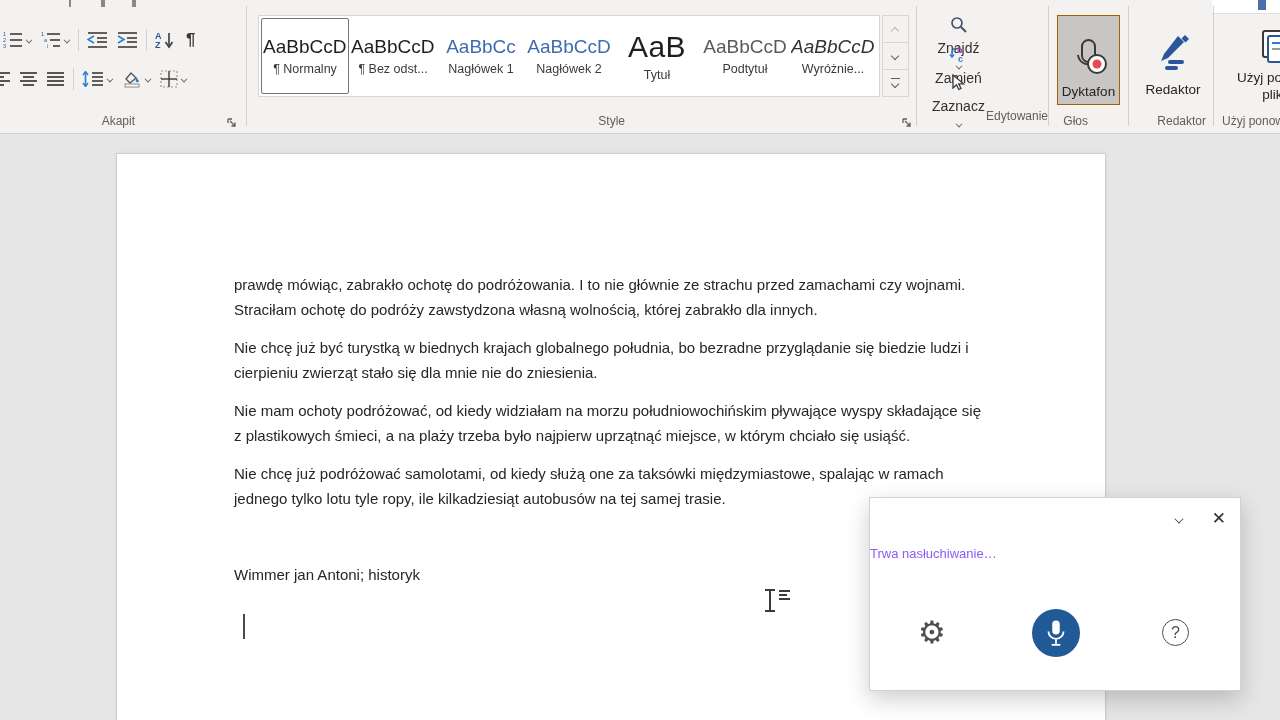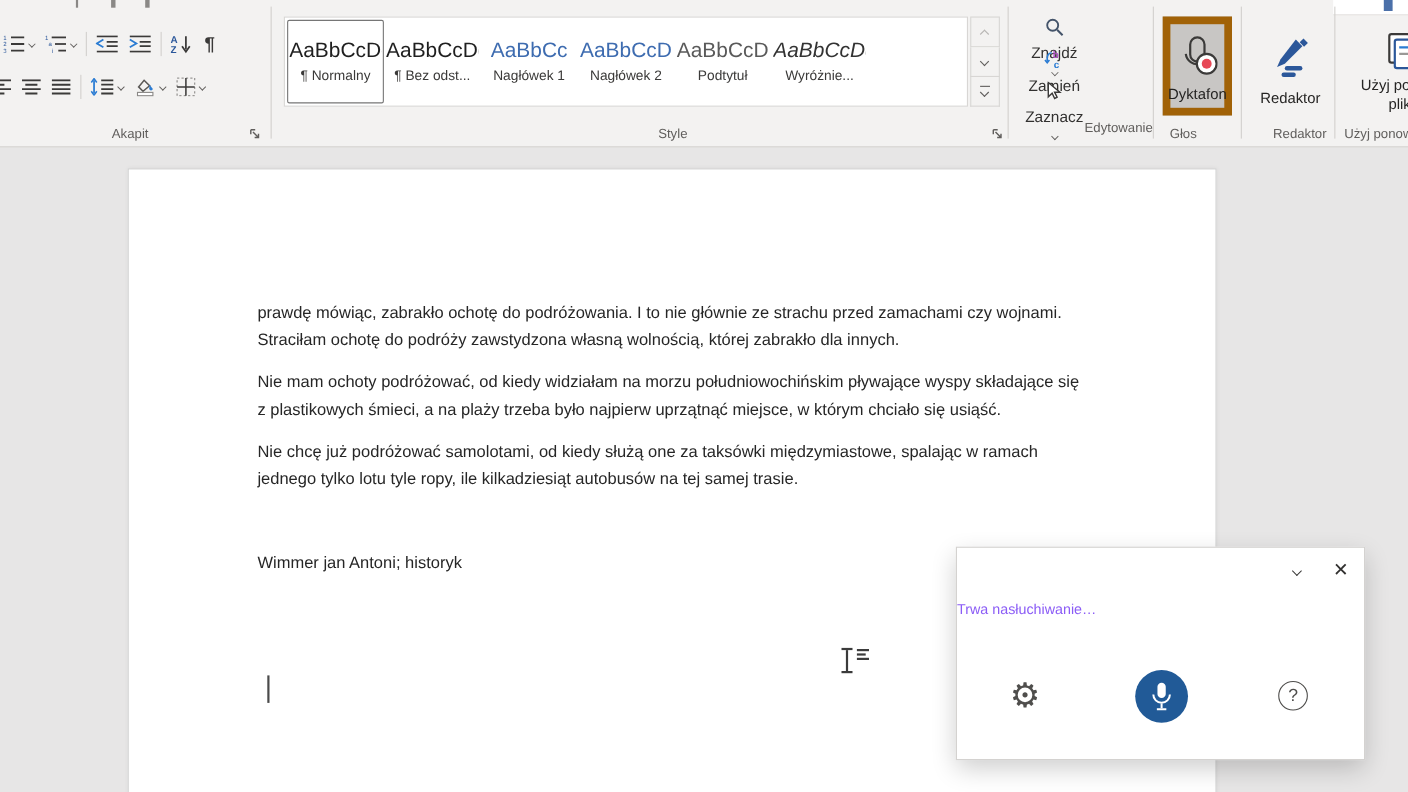--- a/index.html
+++ b/index.html
@@ -53,21 +53,21 @@
   .more-bar { width:9px; height:0; border-top:1.6px solid #605e5c; margin-bottom:2px; }
 
   
   .edit-grp { position:absolute; left:928px; top:16px; }
   .edit-row { display:flex; align-items:center; gap:7px; height:29px; font-size:14px;
     color:#323130; cursor:pointer; padding:0 4px;flex-direction:column; }
   .edit-icon { width:18px; height:18px; display:flex; align-items:center; justify-content:center; }
 
   
   .dictate-btn { position:absolute; left:1057px; top:15px; width:63px; height:90px;
-    background:#c8c6c4; border:7px solid #a16207; display:flex; flex-direction:column;
+    background:#c8c6c4; border:1px solid #a16207; display:flex; flex-direction:column;
     align-items:center; justify-content:flex-end; padding-bottom:5px; gap:6px; cursor:pointer; }
   .dictate-label { font-size:13.5px; color:#252423; }
 
   
   .editor-btn { position:absolute; left:1137px; top:15px; width:72px; height:90px;
     display:flex; flex-direction:column; align-items:center; justify-content:flex-end;
     padding-bottom:8px; gap:10px; cursor:pointer; }
   .editor-label { font-size:13.5px; color:#252423; }
 
   
@@ -262,20 +262,24 @@
       </div>
       <div class="style-item">
         <span class="style-prev blue">AaBbCc</span>
         <span class="style-name">Nagłówek 1</span>
       </div>
       <div class="style-item">
         <span class="style-prev blue">AaBbCcD</span>
         <span class="style-name">Nagłówek 2</span>
       </div>
       <div class="style-item">
+        <span class="style-prev title">AaB</span>
+        <span class="style-name">Tytuł</span>
+      </div>
+      <div class="style-item">
         <span class="style-prev gray">AaBbCcD</span>
         <span class="style-name">Podtytuł</span>
       </div>
       <div class="style-item">
         <span class="style-prev italic">AaBbCcDd</span>
         <span class="style-name">Wyróżnie...</span>
       </div>
     </div>
     <div class="gal-scroll">
       <div class="gal-btn">
@@ -376,20 +380,21 @@
       <span class="reuse-label"><span>Użyj ponownie</span><br><span>plików</span></span>
     </div>
     <div class="grp-label" style="left:1222px; width:100px; text-align:left;">Użyj ponow</div>
   </div>
 </div>
 
 <div class="canvas">
   <div class="page">
     <div class="doc-text">
       <p>prawdę mówiąc, zabrakło ochotę do podróżowania. I to nie głównie ze strachu przed zamachami czy wojnami. Straciłam ochotę do podróży zawstydzona własną wolnością, której zabrakło dla innych.</p>
+      <p>Nie chcę już być turystką w biednych krajach globalnego południa, bo bezradne przyglądanie się biedzie ludzi i cierpieniu zwierząt stało się dla mnie nie do zniesienia.</p>
       <p>Nie mam ochoty podróżować, od kiedy widziałam na morzu południowochińskim pływające wyspy składające się z plastikowych śmieci, a na plaży trzeba było najpierw uprzątnąć miejsce, w którym chciało się usiąść.</p>
       <p>Nie chcę już podróżować samolotami, od kiedy służą one za taksówki międzymiastowe, spalając w ramach jednego tylko lotu tyle ropy, ile kilkadziesiąt autobusów na tej samej trasie.</p>
       <p>&nbsp;</p>
       <p><span>Wimmer </span><span class="misspell">jan</span><span> Antoni; historyk</span></p>
     </div>
     <div class="caret"></div>
     <div class="ibeam">
       <span class="serif" style="top:0;"></span>
       <span class="stem"></span>
       <span class="serif" style="top:21px;"></span>

